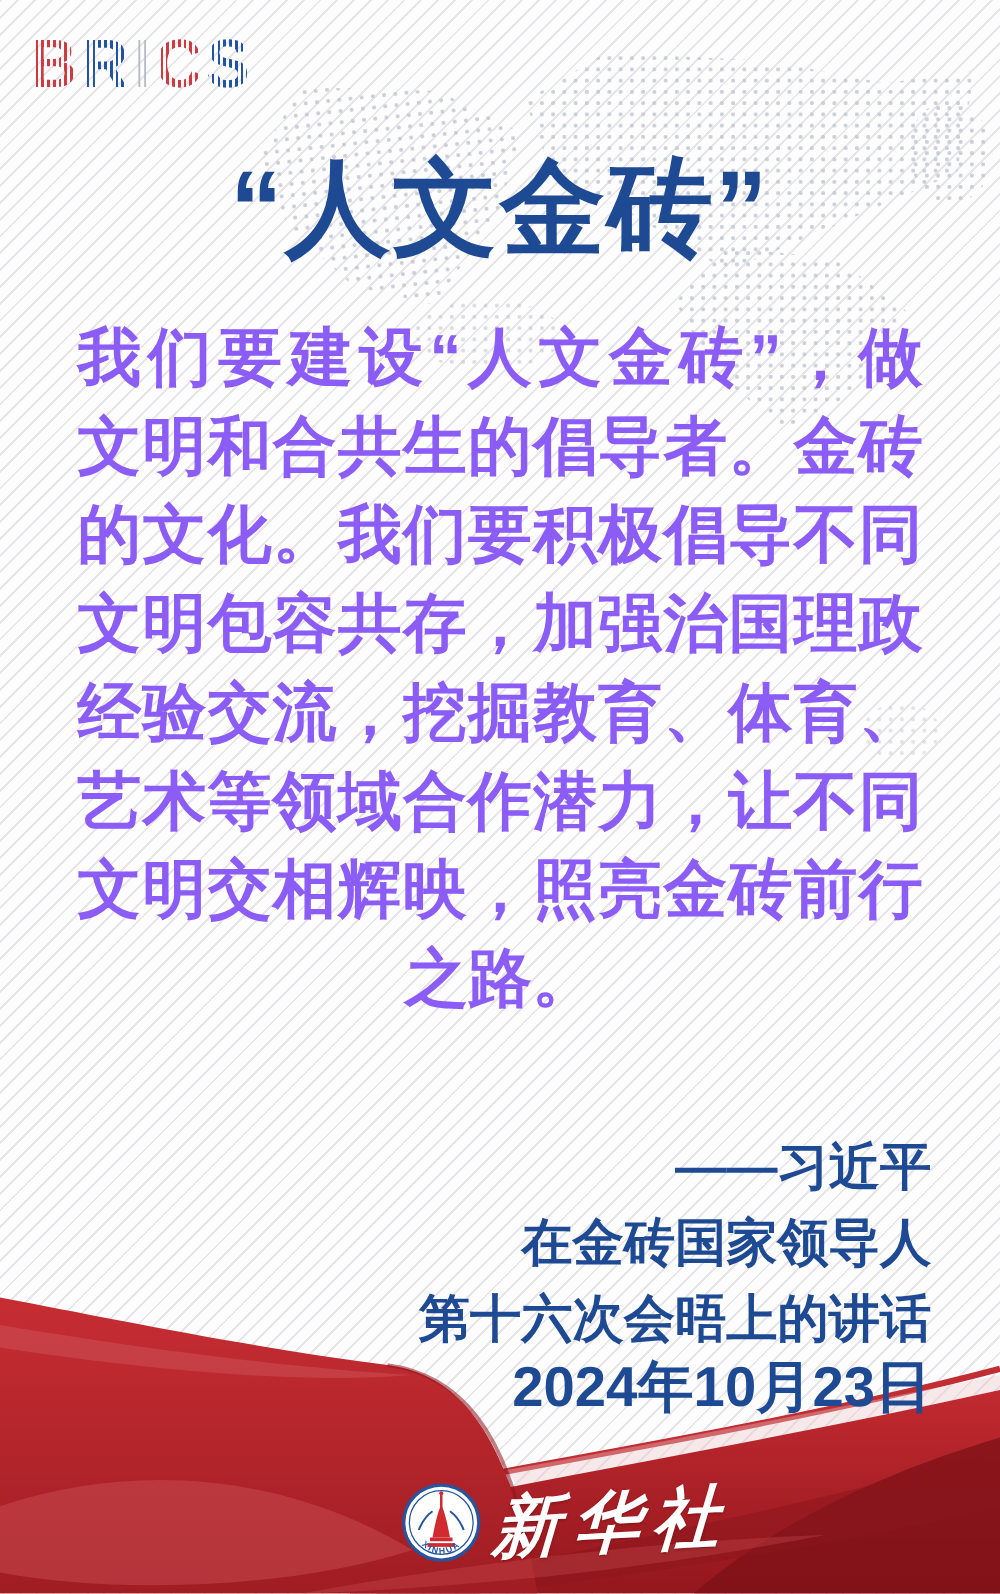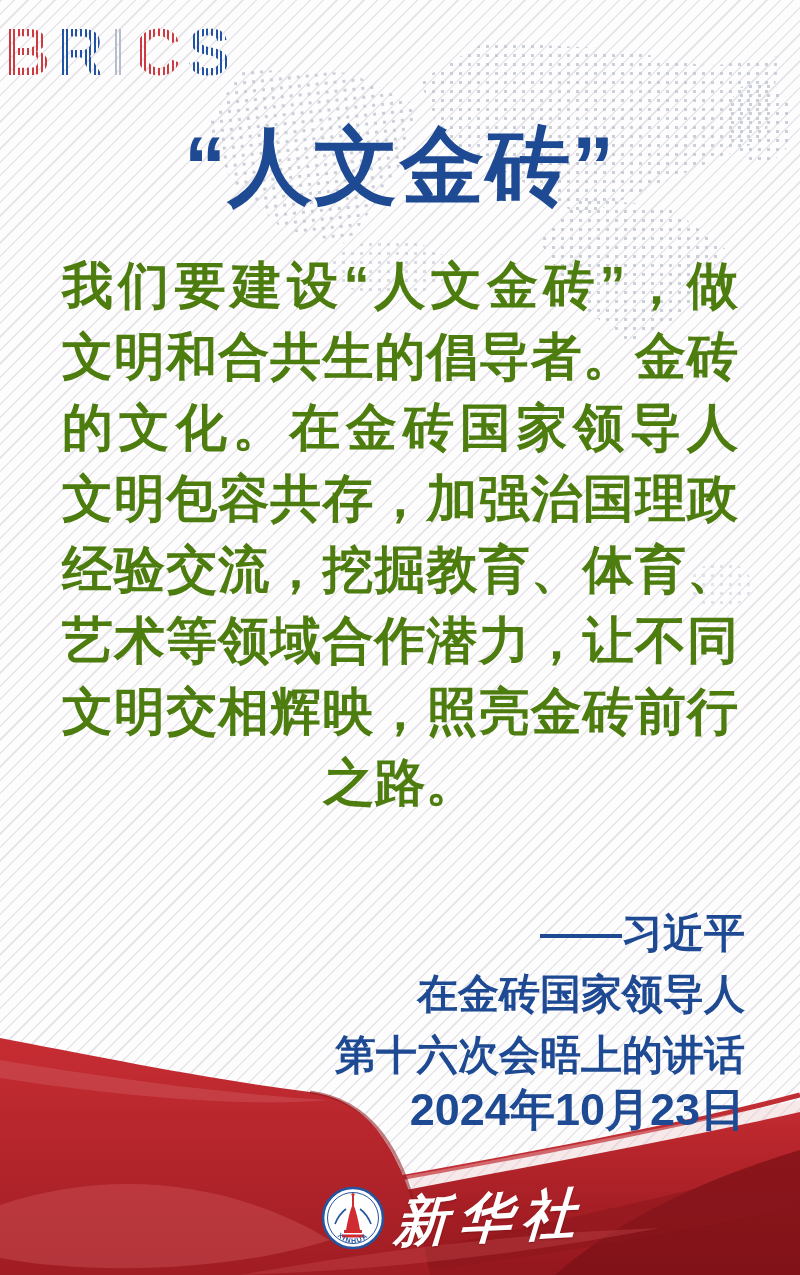--- a/index.html
+++ b/index.html
@@ -27,39 +27,39 @@
     clip-path:polygon(18% 0,70% 8%,100% 30%,88% 62%,60% 100%,30% 88%,8% 60%,0 28%);transform:rotate(-6deg);}
   .dots.b2{left:420px;top:42px;width:360px;height:175px;
     clip-path:polygon(0 22%,18% 0,55% 4%,80% 14%,100% 8%,96% 55%,70% 78%,45% 100%,22% 72%,6% 55%);}
   .dots.b3{left:540px;top:198px;width:185px;height:145px;
     clip-path:polygon(22% 0,70% 6%,100% 35%,78% 80%,48% 100%,18% 70%,0 30%);}
   .dots.b4{left:728px;top:82px;width:66px;height:80px;border-radius:45% 55% 50% 50%;}
   .dots.b5{left:690px;top:562px;width:62px;height:46px;border-radius:50%;opacity:.45;}
   .dots.b6{left:330px;top:240px;width:120px;height:56px;border-radius:50%;opacity:.6;}
 
   
-  .brics{position:absolute;left:4px;top:20px;z-index:3;
-    font-weight:900;font-size:64px;line-height:64px;letter-spacing:0;
+  .brics{position:absolute;left:24px;top:20px;z-index:3;
+    font-weight:900;font-size:52px;line-height:64px;letter-spacing:0;
     font-family:"Liberation Sans",sans-serif;}
   .brics span{display:inline-block;color:transparent;
     -webkit-background-clip:text;background-clip:text;
     transform:scaleY(1.05);}
   .brics span+span{margin-left:-11px;}
   .br-red {background-image:repeating-linear-gradient(90deg,#cf3940 0 2px,rgba(0,0,0,0) 2px 4.6px);}
   .br-blue{background-image:repeating-linear-gradient(90deg,#2152a3 0 2px,rgba(0,0,0,0) 2px 4.6px);}
   .br-gray{background-image:repeating-linear-gradient(90deg,#b6bcc8 0 2px,rgba(0,0,0,0) 2px 4.6px);}
 
   
   .title{position:absolute;left:0;right:0;top:112px;z-index:3;
     text-align:center;font-size:84px;line-height:108px;font-weight:900;
     color:#1e4a93;letter-spacing:2px;}
 
   
   .quote{position:absolute;left:62px;width:676px;top:250px;z-index:3;
-    color:#4d7c0f;font-weight:900;font-size:51px;}
+    color:#8b5cf6;font-weight:900;font-size:51px;}
   .quote .ln{height:71px;line-height:71px;white-space:nowrap;text-align:center;}
   .quote .fill{text-align:justify;text-align-last:justify;}
 
   
   .attr{position:absolute;right:55px;top:898px;z-index:3;text-align:right;
     color:#1e4a93;font-weight:700;}
   .attr .a-line{font-size:41px;line-height:51px;font-weight:800;margin-top:10px;}
   .attr .a-date{font-size:45px;line-height:58px;font-weight:800;}
 
   
@@ -91,21 +91,21 @@
   <span class="br-gray">I</span>
   <span class="br-red">C</span>
   <span class="br-blue">S</span>
 </div>
 
 <div class="title">“人文金砖”</div>
 
 <div class="quote">
   <div class="ln fill">我们要建设“人文金砖”，做</div>
   <div class="ln fill">文明和合共生的倡导者。金砖</div>
-  <div class="ln fill">的文化。在金砖国家领导人</div>
+  <div class="ln fill">的文化。我们要积极倡导不同</div>
   <div class="ln fill">文明包容共存，加强治国理政</div>
   <div class="ln fill">经验交流，挖掘教育、体育、</div>
   <div class="ln fill">艺术等领域合作潜力，让不同</div>
   <div class="ln fill">文明交相辉映，照亮金砖前行</div>
   <div class="ln">之路。</div>
 </div>
 
 <div class="attr">
   <div class="a-line">——习近平</div>
   <div class="a-line">在金砖国家领导人</div>

